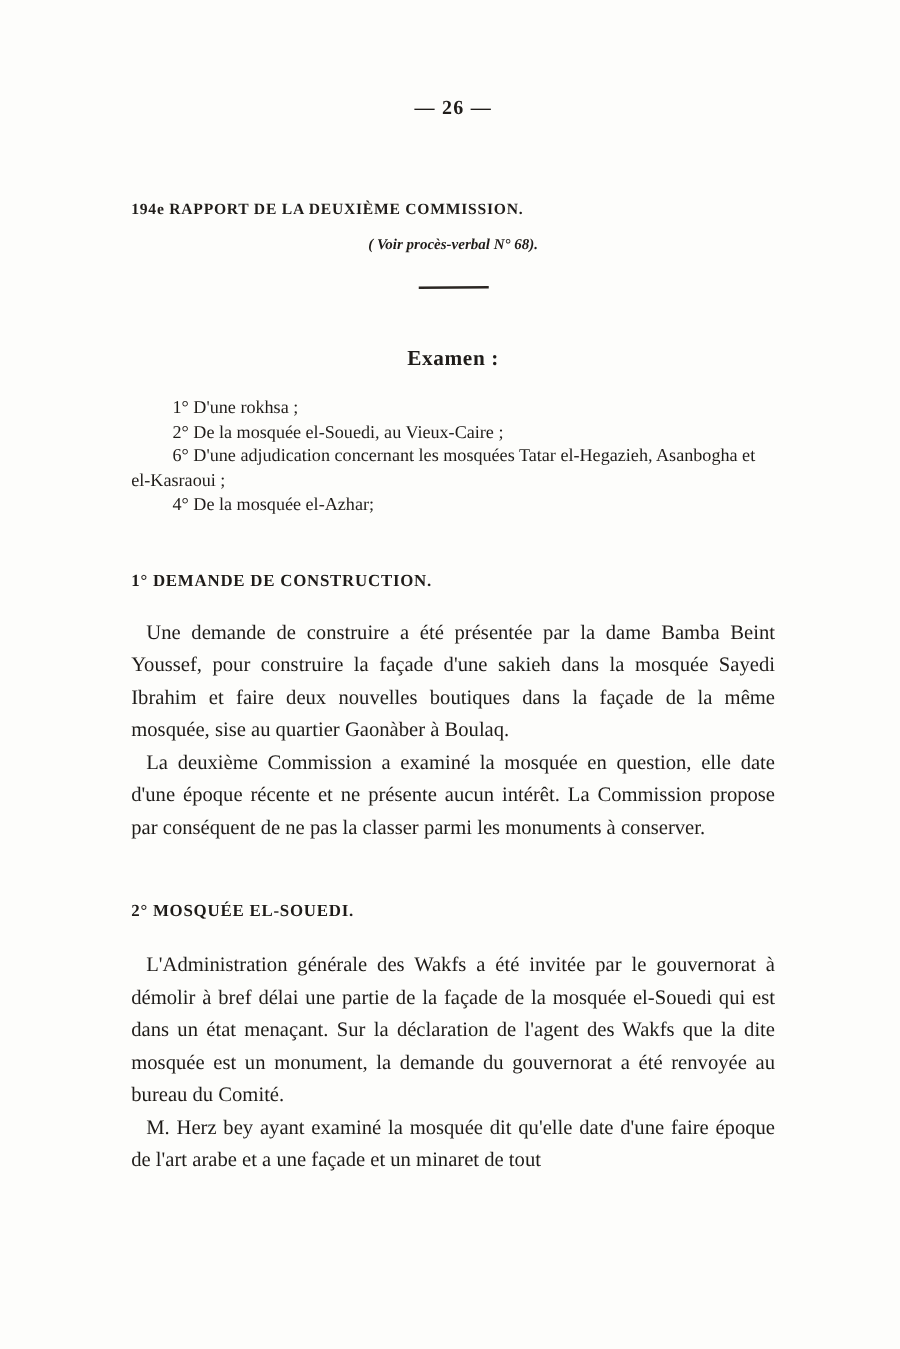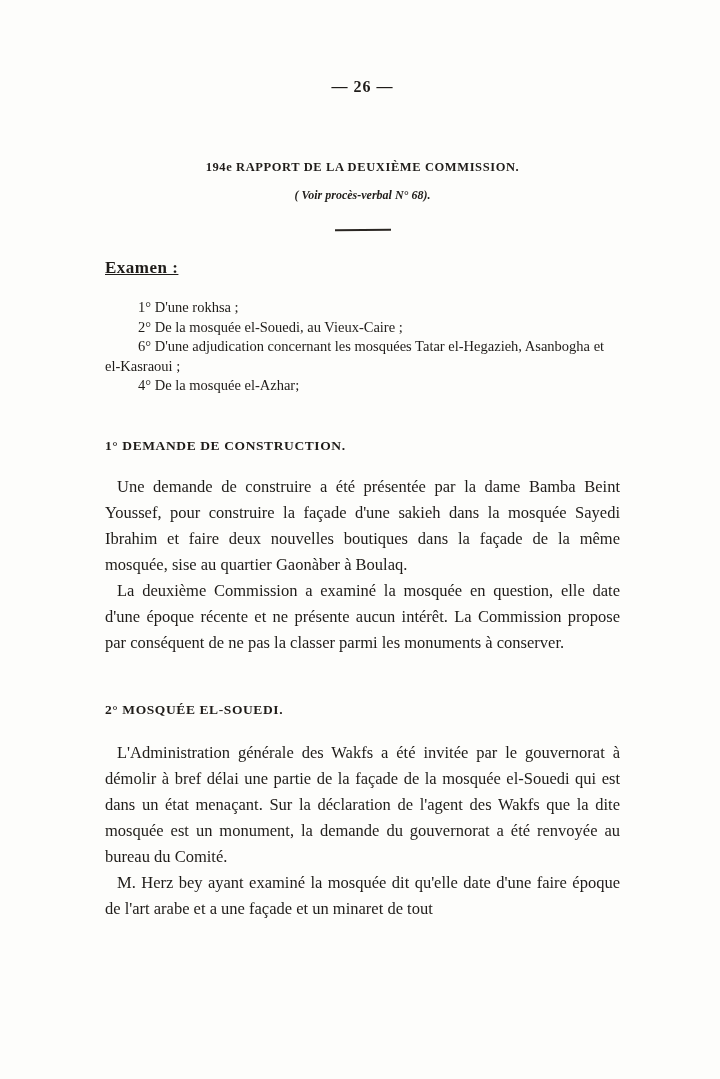--- a/index.html
+++ b/index.html
@@ -21,44 +21,43 @@
     padding: 78px 100px 0 105px;
   }
   .page-number {
     text-align: center;
     font-size: 16px;
     font-weight: 700;
     letter-spacing: 1px;
   }
   .report-title {
     margin-top: 64px;
-    text-align: center;
     font-size: 12.5px;
     font-weight: 700;
     letter-spacing: 0.6px;
   }
   .report-subtitle {
     margin-top: 13px;
     text-align: center;
     font-size: 12px;
     font-style: italic;
     font-weight: 600;
   }
   .rule {
     width: 56px;
     border-top: 2px solid #2a2622;
     margin: 26px auto 0 auto;
     transform: rotate(-0.5deg);
   }
   .examen-heading {
-    margin-top: 27px;
+    margin-top: 46px;
+    text-align: center;
     font-size: 17px;
     font-weight: 700;
     letter-spacing: 0.5px;
-    text-decoration: underline;
   }
   .examen-list {
     margin-top: 20px;
     font-size: 14.5px;
     line-height: 19.5px;
   }
   .examen-item {
     text-indent: 33px;
   }
   .section-heading {

